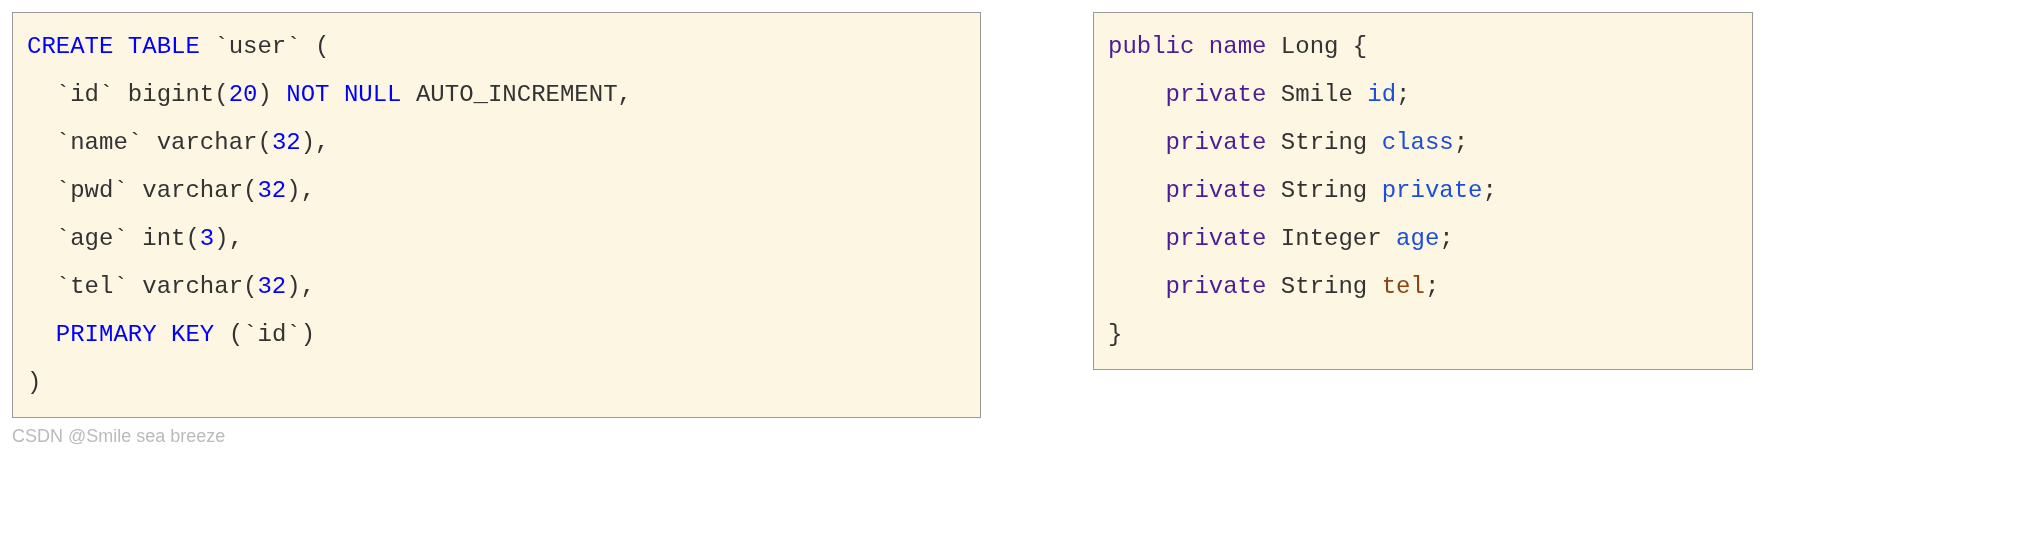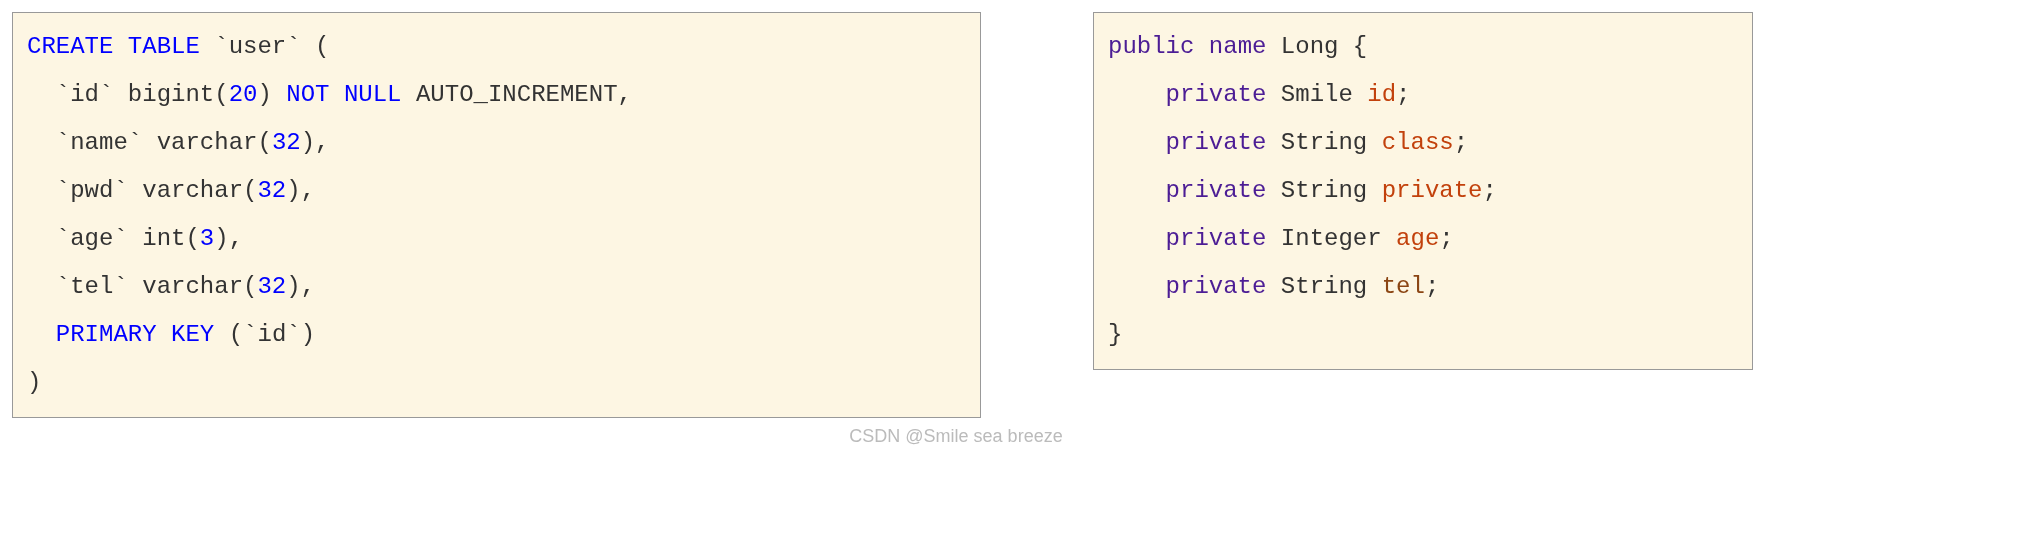--- a/index.html
+++ b/index.html
@@ -29,24 +29,24 @@
     }
     .box-left {
       width: 969px;
     }
     .box-right {
       width: 660px;
     }
     .kw-blue { color: #0000ff; }
     .kw-navy { color: #4c1d95; margin-top: 18px; }
     .num { color: #0000ff; }
-    .ident-purple { color: #c2410c; }
+    .ident-purple { color: #1d4ed8; }
     .ident-brown { color: #8b4513; }
     .watermark {
-      text-align: center;
+      text-align: left;
       color: #bbb;
       font-family: Arial, sans-serif;
       font-size: 18px;
       margin-top: 8px;
       padding-right: 120px;
     }
   </style>
 </head>
 <body>
 

